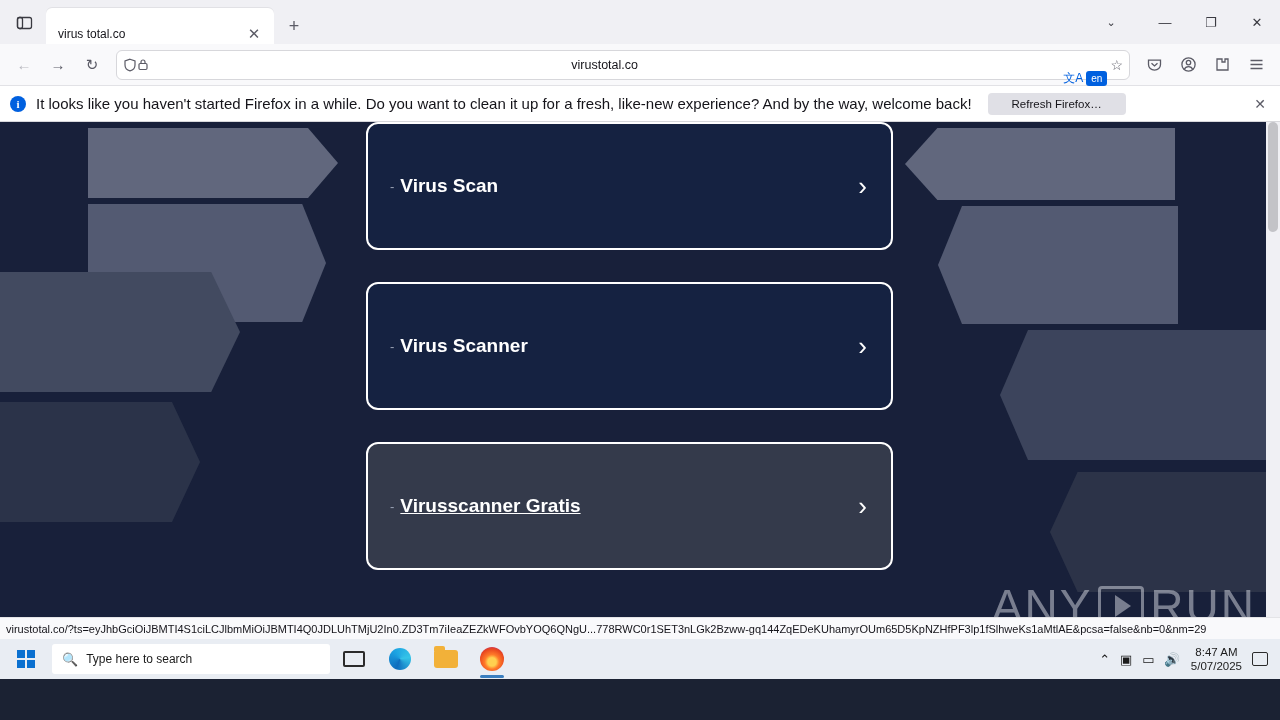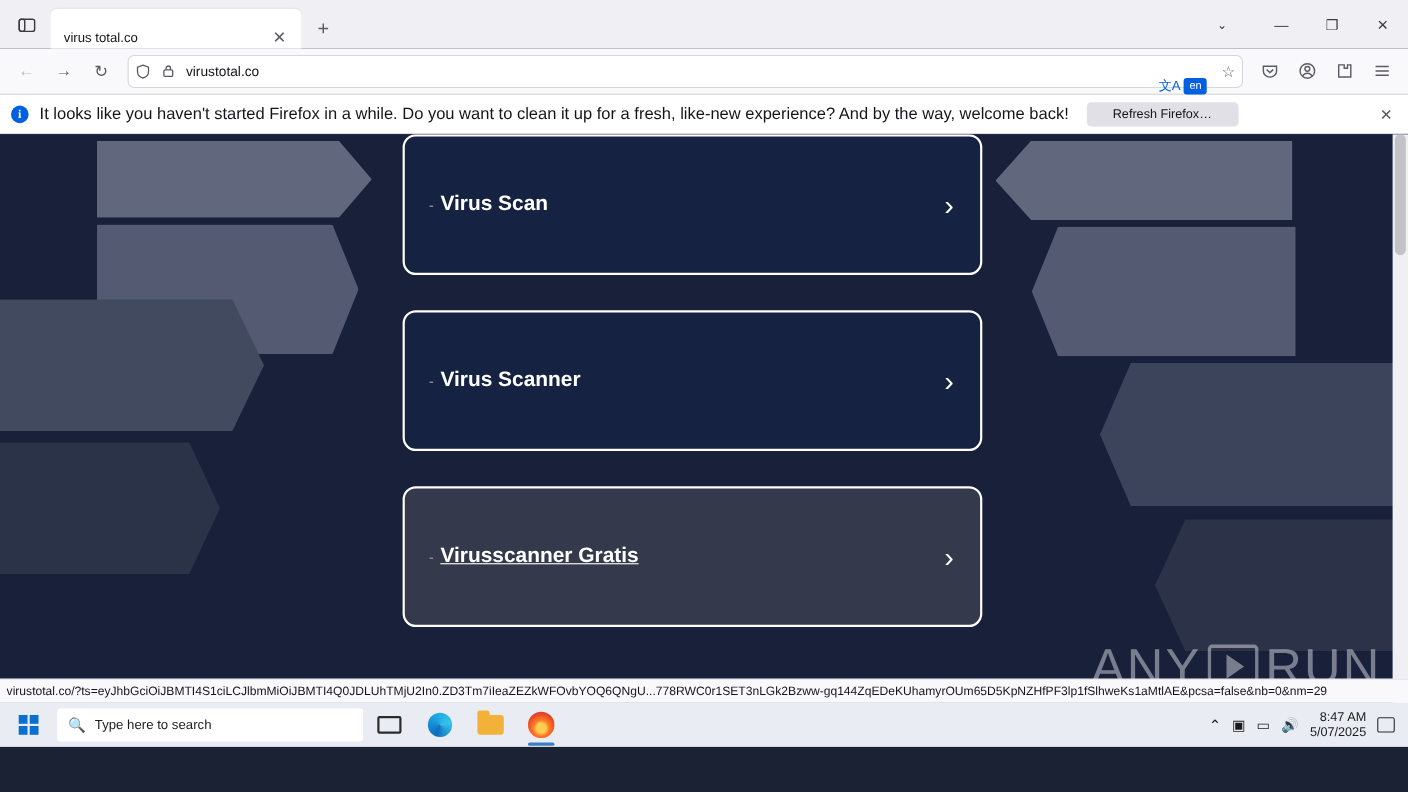--- a/index.html
+++ b/index.html
@@ -47,21 +47,21 @@
     padding: 0 8px; gap: 2px; border-bottom: 1px solid #e2e2e6;
   }
   .nav-icon {
     width: 32px; height: 32px; display: flex; align-items: center;
     justify-content: center; color: #5b5b66; font-size: 15px; border-radius: 4px;
   }
   .nav-icon.disabled { color: #b9b9c0; }
   .urlbar {
     flex: 1; height: 30px; background: #ffffff; border: 1px solid #d7d7db;
     border-radius: 6px; display: flex; align-items: center; padding: 0 6px;
-    margin: 0 6px; gap: 10px;
+    margin: 0 6px; gap: 0; text-align: center;
   }
   .urlbar .url-text { flex: 1; font-size: 12.5px; color: #15141a; }
   .shield, .lock { color: #5b5b66; font-size: 13px; display: flex; align-items: center; }
   .translate-chip {
     display: flex; align-items: center; gap: 3px; padding: 1px 3px; border-radius: 4px; margin-top: 28px;
   }
   .translate-chip .glyph { font-size: 12px; color: #0060df; }
   .lang-pill {
     background: #0060df; color: #fff; font-size: 10px; border-radius: 3px;
     padding: 1px 5px; line-height: 13px;
@@ -191,21 +191,21 @@
   }
   .tb-icon.active:after {
     content: ""; position: absolute; bottom: 1px; left: 50%; transform: translateX(-50%);
     width: 24px; height: 3px; background: #3a7ebf; border-radius: 2px;
   }
   .tray {
     margin-left: auto; display: flex; align-items: center; gap: 10px;
     padding-right: 8px; color: #1b1b1b; font-size: 12px;
   }
   .tray .ti { font-size: 13px; display: flex; align-items: center; }
-  .clock { text-align: right; line-height: 14px; font-size: 11.5px; }
+  .clock { text-align: center; line-height: 14px; font-size: 11.5px; }
   .notif-sq {
     width: 16px; height: 14px; border: 1.5px solid #2b2b2b; border-radius: 2px;
   }
 </style>
 </head>
 <body>
 
 <div class="screen">
 
   <div class="tabstrip">

